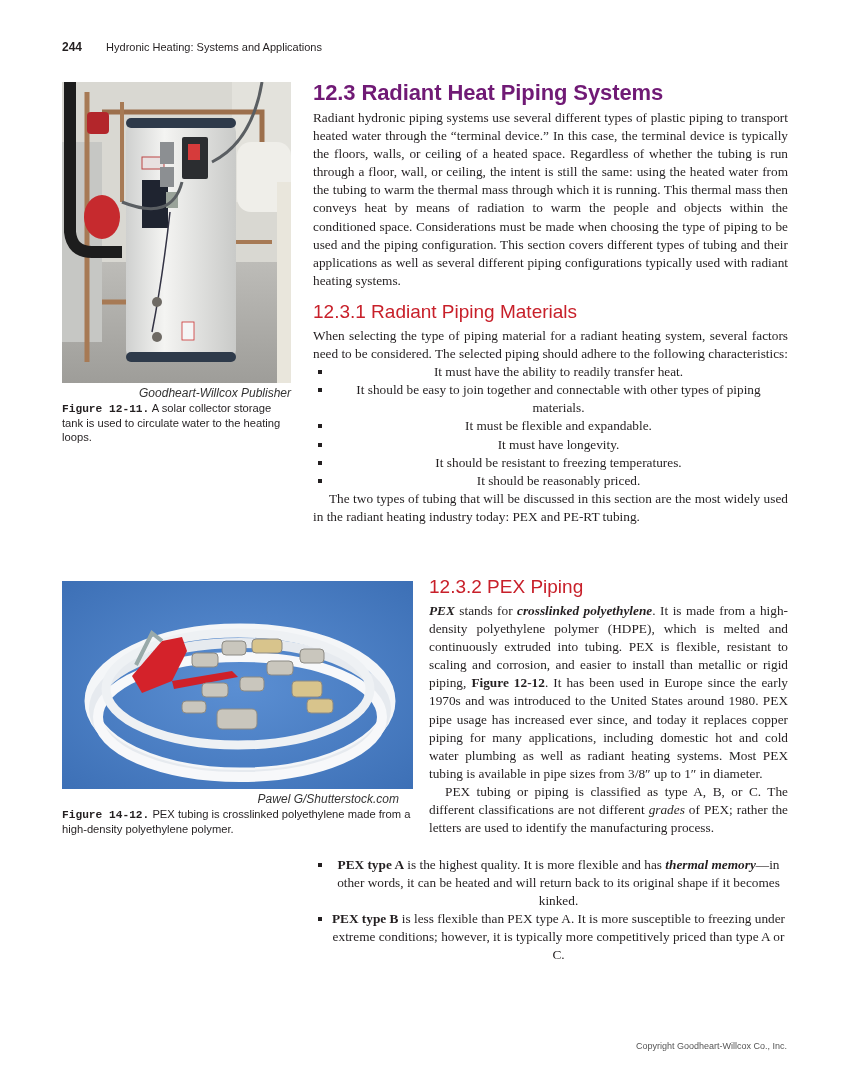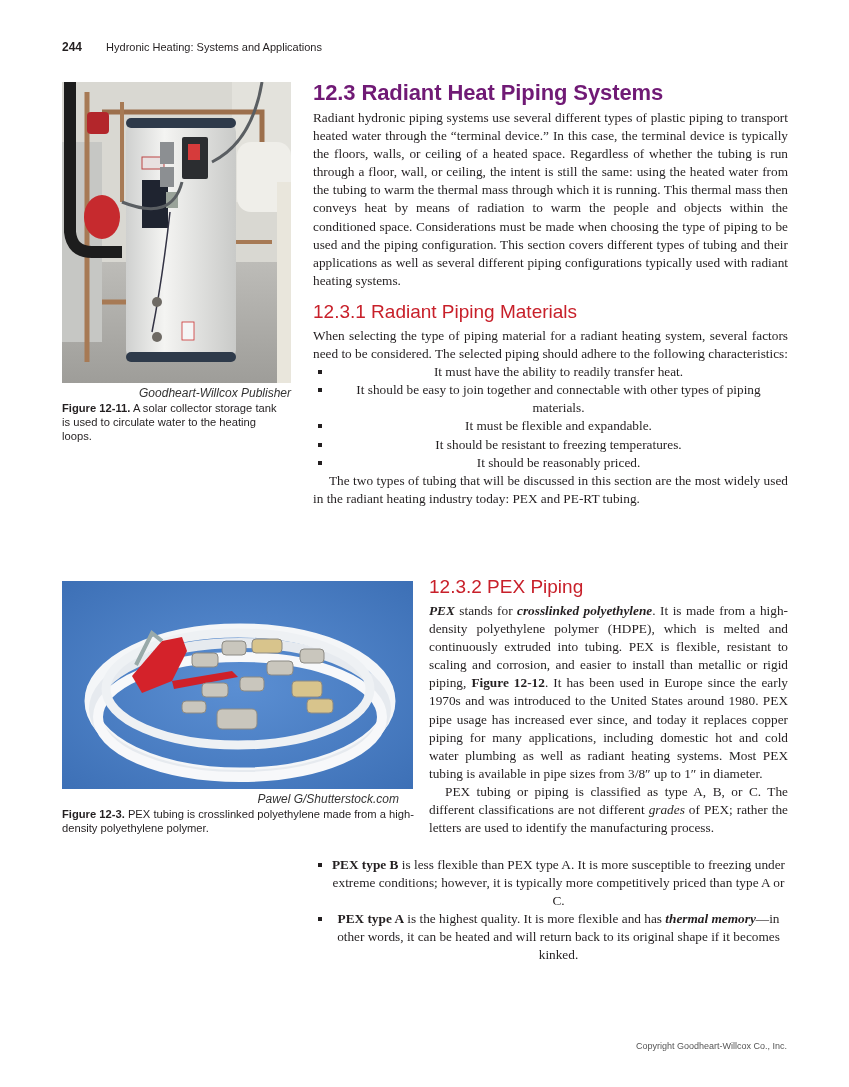--- a/index.html
+++ b/index.html
@@ -6,21 +6,21 @@
     body { width: 849px; height: 1087px; position: relative; overflow: hidden; color: #231f20; }
     .sans { font-family: "Liberation Sans", "DejaVu Sans", sans-serif; }
     .serif { font-family: "Liberation Serif", "DejaVu Serif", serif; }
 
     .running-head { position: absolute; left: 62px; top: 40px; font-size: 11px; color: #231f20; }
     .running-head .pg { font-weight: bold; font-size: 12px; margin-right: 21px; }
 
     .photo { position: absolute; overflow: hidden; }
     .credit { position: absolute; font-size: 12px; font-style: italic; color: #333; text-align: right; }
     .caption { position: absolute; font-size: 11.2px; line-height: 14px; color: #231f20; }
-    .caption b { font-weight: bold; }
+    .caption b { font-weight: bold; font-family: Liberation Mono, monospace; }
 
     .col { position: absolute; font-size: 13.3px; line-height: 18.1px; text-align: justify; }
     .col p { margin: 0; }
     .h1 { font-weight: bold; color: #701a75; font-size: 22px; line-height: 28px; margin: 0 0 2px 0; letter-spacing: -0.1px; }
     .h2 { font-weight: normal; color: #c8202a; font-size: 19px; line-height: 24px; margin: 0 0 3px 0; }
     .indent { text-indent: 16px; }
     ul.sq { list-style: none; margin: 0; padding: 0 0 0 16px; }
     ul.sq li { position: relative; text-align: center; }
     ul.sq li::before { content: ""; position: absolute; left: -11px; top: 7px; width: 4px; height: 4px; background: #231f20; }
     .bi { font-weight: bold; font-style: italic; }
@@ -94,20 +94,21 @@
 <div class="col serif" style="left:313px; top:79px; width:475px;">
   <h1 class="h1 sans">12.3 Radiant Heat Piping Systems</h1>
   <p>Radiant hydronic piping systems use several different types of plastic piping to transport heated water through the “terminal device.” In this case, the terminal device is typically the floors, walls, or ceiling of a heated space. Regardless of whether the tubing is run through a floor, wall, or ceiling, the intent is still the same: using the heated water from the tubing to warm the thermal mass through which it is running. This thermal mass then conveys heat by means of radiation to warm the people and objects within the conditioned space. Considerations must be made when choosing the type of piping to be used and the piping configuration. This section covers different types of tubing and their applications as well as several different piping configurations typically used with radiant heating systems.</p>
 
   <h2 class="h2 sans" style="margin-top:10px;">12.3.1 Radiant Piping Materials</h2>
   <p>When selecting the type of piping material for a radiant heating system, several factors need to be considered. The selected piping should adhere to the following characteristics:</p>
   <ul class="sq">
     <li>It must have the ability to readily transfer heat.</li>
     <li>It should be easy to join together and connectable with other types of piping materials.</li>
     <li>It must be flexible and expandable.</li>
+    <li>It must have longevity.</li>
     <li>It should be resistant to freezing temperatures.</li>
     <li>It should be reasonably priced.</li>
   </ul>
   <p class="indent">The two types of tubing that will be discussed in this section are the most widely used in the radiant heating industry today: PEX and PE-RT tubing.</p>
 </div>
 
 <div class="photo" style="left:62px; top:581px; width:351px; height:208px; background:#4a7fc4;">
   <svg width="351" height="208" viewBox="0 0 351 208">
     <defs>
       <radialGradient id="bg" cx="0.5" cy="0.5" r="0.7">
@@ -135,33 +136,33 @@
       <rect x="238" y="68" width="24" height="14" rx="4"></rect>
       <rect x="140" y="102" width="26" height="14" rx="4"></rect>
       <rect x="120" y="120" width="24" height="12" rx="4"></rect>
       <rect x="155" y="128" width="40" height="20" rx="5"></rect>
       <rect x="245" y="118" width="26" height="14" rx="4" fill="#d8c48c"></rect>
     </g>
   </svg>
 </div>
 <div class="credit sans" style="left:48px; top:792px; width:351px;">Pawel G/Shutterstock.com</div>
 <div class="caption sans" style="left:62px; top:807px; width:355px;">
-  <b>Figure 12-3.</b><span> PEX tubing is crosslinked polyethylene made from a high-density polyethylene polymer.</span>
+  <b>Figure 14-12.</b><span> PEX tubing is crosslinked polyethylene made from a high-density polyethylene polymer.</span>
 </div>
 
 <div class="col serif" style="left:429px; top:575px; width:359px;">
   <h2 class="h2 sans">12.3.2 PEX Piping</h2>
   <p>
     <span class="bi">PEX</span><span> stands for </span><span class="bi">crosslinked polyethylene</span><span>. It is made from a high-density polyethylene polymer (HDPE), which is melted and continuously extruded into tubing. PEX is flexible, resistant to scaling and corrosion, and easier to install than metallic or rigid piping, </span><b>Figure 12-12</b><span>. It has been used in Europe since the early 1970s and was introduced to the United States around 1980. PEX pipe usage has increased ever since, and today it replaces copper piping for many applications, including domestic hot and cold water plumbing as well as radiant heating systems. Most PEX tubing is available in pipe sizes from 3/8″ up to 1″ in diameter.</span>
   </p>
   <p class="indent">
     <span>PEX tubing or piping is classified as type A, B, or C. The different classifications are not different </span><i>grades</i><span> of PEX; rather the letters are used to identify the manufacturing process.</span>
   </p>
 </div>
 
 <div class="col serif" style="left:313px; top:856px; width:475px;">
   <ul class="sq">
+    <li><b>PEX type A</b><span> is the highest quality. It is more flexible and has </span><span class="bi">thermal memory</span><span>—in other words, it can be heated and will return back to its original shape if it becomes kinked.</span></li>
     <li><b>PEX type B</b><span> is less flexible than PEX type A. It is more susceptible to freezing under extreme conditions; however, it is typically more competitively priced than type A or C.</span></li>
-    <li><b>PEX type A</b><span> is the highest quality. It is more flexible and has </span><span class="bi">thermal memory</span><span>—in other words, it can be heated and will return back to its original shape if it becomes kinked.</span></li>
   </ul>
 </div>
 
 <div class="footer sans">Copyright Goodheart-Willcox Co., Inc.</div>
 
 </body></html>

